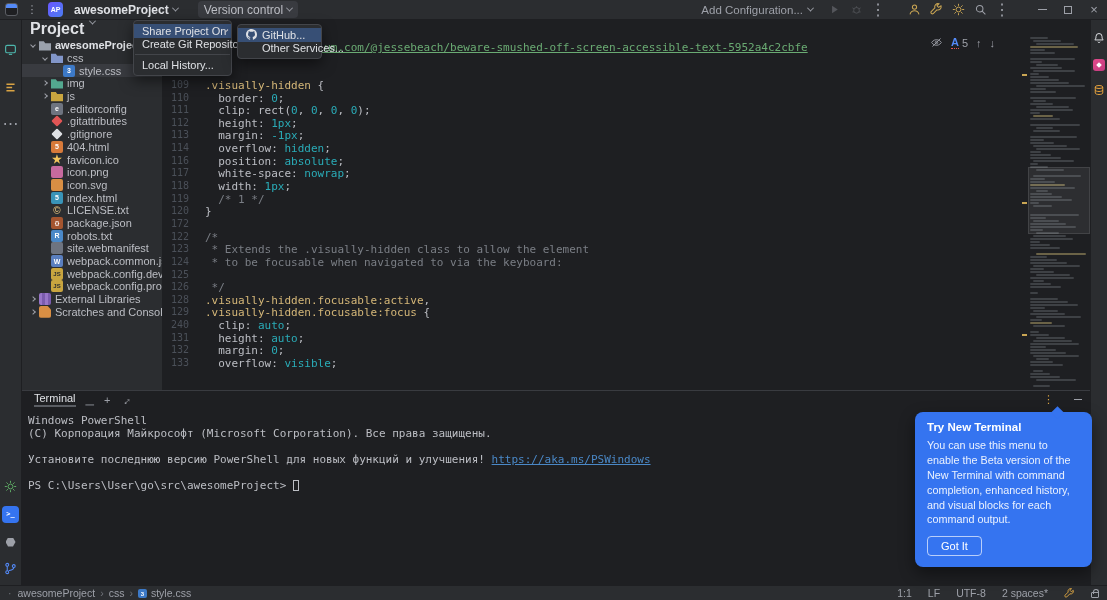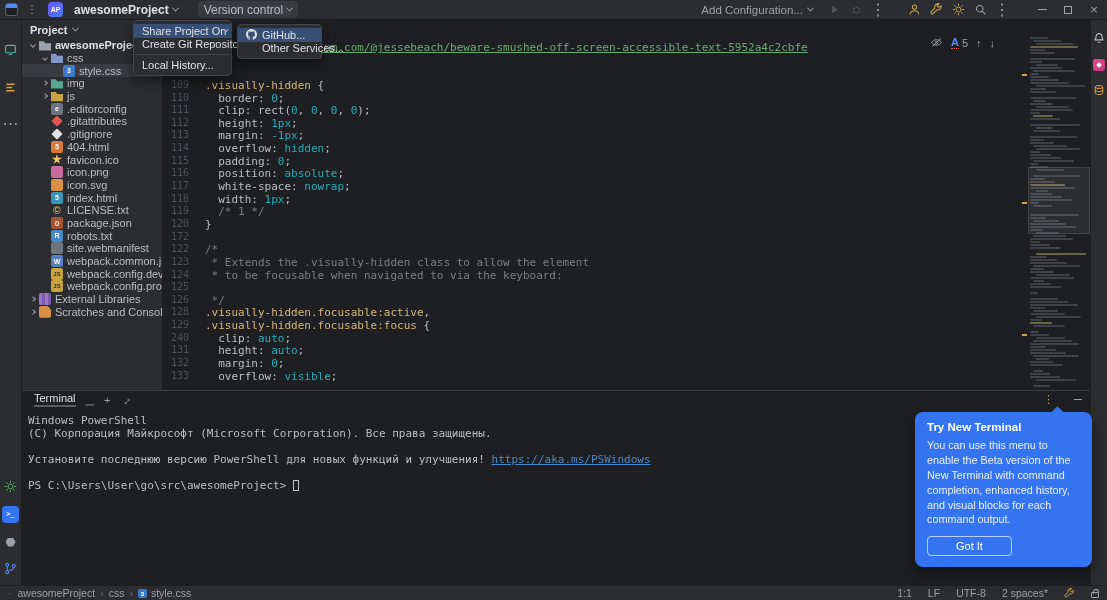--- a/index.html
+++ b/index.html
@@ -45,22 +45,22 @@
   .rstripe { position:absolute; right:0; top:20px; width:17px; height:565px; background:#2B2D30;
     border-left:1px solid #1E1F22; display:flex; flex-direction:column; align-items:center; padding-top:10px; gap:11px; z-index:10; }
   .rstripe svg { width:12px; height:12px; }
   .ai-badge { width:12px; height:12px; border-radius:3px; background:linear-gradient(135deg,#E44B8D,#C13A7E);
     display:flex; align-items:center; justify-content:center; }
   .ai-badge i { width:4px; height:4px; background:#fff; transform:rotate(45deg); display:block; }
 
   
   .projpanel { position:absolute; left:22px; top:20px; width:141px; height:370px; background:#2B2D30;
     border-right:1px solid #1E1F22; overflow:hidden; z-index:5; }
-  .pp-header { height:19px; display:flex; align-items:center; gap:6px; padding-left:8px;
-    color:#DFE1E5; font-size:11px; font-weight:bold; }
+  .pp-header { height:19px; display:flex; align-items:flex-start; gap:6px; padding-left:8px;
+    color:#DFE1E5; font-size:16px; font-weight:bold; }
   .trow { height:12.7px; display:flex; align-items:center; font-size:11px; color:#BCBEC4; white-space:nowrap; }
   .trow.sel { background:#393B40; }
   .trow .chev-slot { width:10px; display:flex; justify-content:center; flex:none; }
   .chev-r { width:4px; height:4px; border-right:1.1px solid #9DA0A8; border-bottom:1.1px solid #9DA0A8;
     transform:rotate(-45deg); }
   .chev-d { width:4px; height:4px; border-right:1.1px solid #9DA0A8; border-bottom:1.1px solid #9DA0A8;
     transform:rotate(45deg); }
   .ti { width:12px; height:12px; margin:0 4px 0 1px; flex:none; display:flex; align-items:center;
     justify-content:center; font:bold 7px "Liberation Sans",sans-serif; color:#fff; border-radius:2px; }
   .troot { font-weight:bold; color:#DFE1E5; }
@@ -122,21 +122,21 @@
   .tline { height:13px; line-height:13px; white-space:pre; }
   .tlink { color:#4A88C7; text-decoration:underline; }
   .cursor { display:inline-block; width:6px; height:11px; border:1px solid #BCBEC4; vertical-align:-2px; }
 
   
   .notif { position:absolute; left:915px; top:412px; width:177px; border-radius:8px; background:#3574F0;
     color:#fff; padding:9px 12px 11px; z-index:50; box-shadow:0 6px 16px rgba(0,0,0,.45); }
   .notif-ptr { position:absolute; top:-4px; left:138px; width:9px; height:9px; background:#3574F0; transform:rotate(45deg); }
   .notif-title { font-size:11.5px; font-weight:bold; margin-bottom:5px; }
   .notif-body { font-size:10.8px; line-height:1.38; color:#EAF1FE; }
-  .notif-btn { margin-top:9px; display:inline-block; padding:3px 28px; border:1px solid rgba(255,255,255,.65);
+  .notif-btn { margin-top:9px; display:inline-block; padding:3px 13px; border:1px solid rgba(255,255,255,.65);
     border-radius:4px; font-size:11px; color:#fff; background:transparent; }
 
   
   .menu { position:absolute; background:#2B2D30; border:1px solid #43454A; border-radius:4px;
     box-shadow:0 5px 14px rgba(0,0,0,.5); padding:3px 0; z-index:60; }
   .menu-main { left:133px; top:20px; width:99px; }
   .menu-sub  { left:237px; top:24px; width:85px; }
   .mi { height:13.5px; display:flex; align-items:center; padding:0 8px; font-size:11px; color:#DFE1E5; white-space:nowrap; }
   .mi.sel { background:#374F75; }
   .mi .sub-arr { margin-left:auto; width:4px; height:4px; border-right:1.1px solid #BCBEC4;
@@ -425,21 +425,20 @@
     <div class="codewrap" id="code">
         <div class="cl"><span class="ln">106</span><span class="ct"><span class="t-c"> *    </span><span class="t-l">https://medium.com/@jessebeach/beware-smushed-off-screen-accessible-text-5952a4c2cbfe</span></span></div>
         <div class="cl"><span class="ln">107</span><span class="ct"><span class="t-c"> */</span></span></div>
         <div class="cl"><span class="ln">108</span><span class="ct"></span></div>
         <div class="cl"><span class="ln">109</span><span class="ct"><span class="t-s">.visually-hidden</span><span class="t-p"> {</span></span></div>
         <div class="cl"><span class="ln">110</span><span class="ct"><span class="t-p">  border: </span><span class="t-n">0</span><span class="t-p">;</span></span></div>
         <div class="cl"><span class="ln">111</span><span class="ct"><span class="t-p">  clip: rect(</span><span class="t-n">0</span><span class="t-p">, </span><span class="t-n">0</span><span class="t-p">, </span><span class="t-n">0</span><span class="t-p">, </span><span class="t-n">0</span><span class="t-p">);</span></span></div>
         <div class="cl"><span class="ln">112</span><span class="ct"><span class="t-p">  height: </span><span class="t-n">1px</span><span class="t-p">;</span></span></div>
         <div class="cl"><span class="ln">113</span><span class="ct"><span class="t-p">  margin: </span><span class="t-n">-1px</span><span class="t-p">;</span></span></div>
         <div class="cl"><span class="ln">114</span><span class="ct"><span class="t-p">  overflow: </span><span class="t-k">hidden</span><span class="t-p">;</span></span></div>
-        <div class="cl"><span class="ln">115</span><span class="ct"><span class="t-p">  padding: </span><span class="t-n">0</span><span class="t-p">;</span></span></div>
         <div class="cl"><span class="ln">116</span><span class="ct"><span class="t-p">  position: </span><span class="t-k">absolute</span><span class="t-p">;</span></span></div>
         <div class="cl"><span class="ln">117</span><span class="ct"><span class="t-p">  white-space: </span><span class="t-k">nowrap</span><span class="t-p">;</span></span></div>
         <div class="cl"><span class="ln">118</span><span class="ct"><span class="t-p">  width: </span><span class="t-n">1px</span><span class="t-p">;</span></span></div>
         <div class="cl"><span class="ln">119</span><span class="ct"><span class="t-p">  </span><span class="t-c">/* 1 */</span></span></div>
         <div class="cl"><span class="ln">120</span><span class="ct"><span class="t-p">}</span></span></div>
         <div class="cl"><span class="ln">172</span><span class="ct"></span></div>
         <div class="cl"><span class="ln">122</span><span class="ct"><span class="t-c">/*</span></span></div>
         <div class="cl"><span class="ln">123</span><span class="ct"><span class="t-c"> * Extends the .visually-hidden class to allow the element</span></span></div>
         <div class="cl"><span class="ln">124</span><span class="ct"><span class="t-c"> * to be focusable when navigated to via the keyboard:</span></span></div>
         <div class="cl"><span class="ln">125</span></div>

